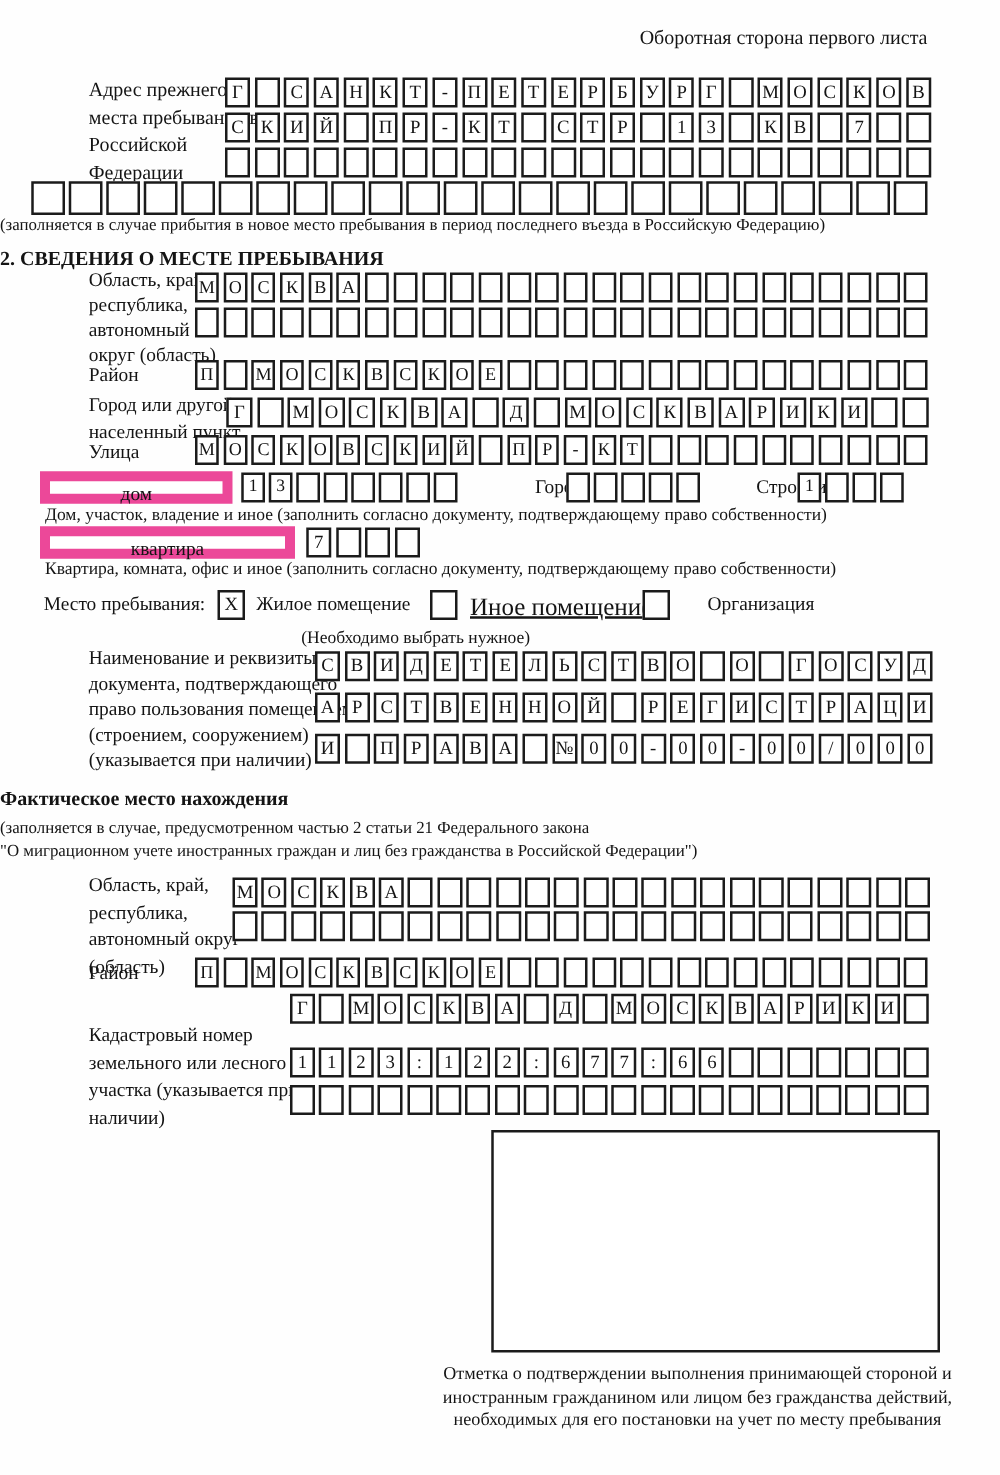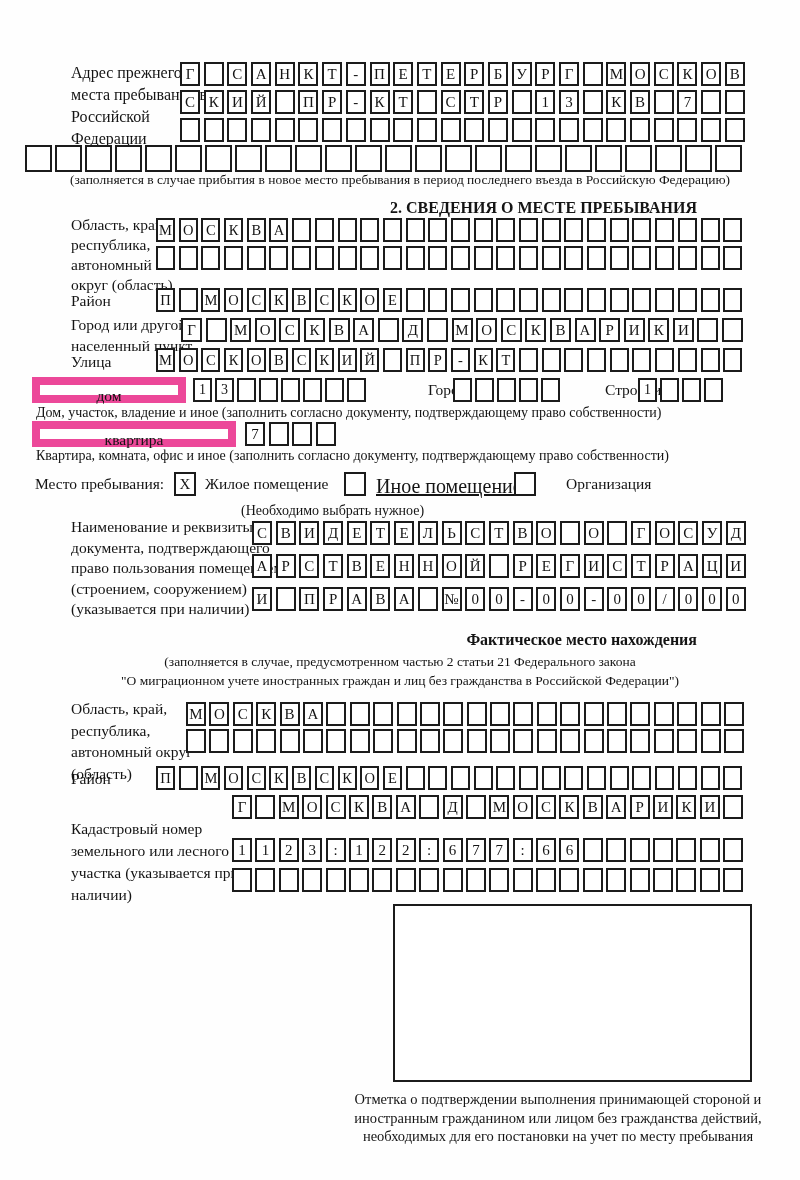--- a/index.html
+++ b/index.html
@@ -2,22 +2,22 @@
 <html><head>
 <meta charset="utf-8">
 <style>
   html,body{margin:0;padding:0;background:#ffffff;}
   .sheet{
     position:relative;width:800px;height:1180px;background:#fefefe;
     font-family:"Liberation Serif","DejaVu Serif",serif;color:#141414;overflow:hidden;
   }
   .abs{position:absolute;}
   .lbl{font-size:15.5px;line-height:20px;margin-left:34px;}
-  .title{left:0;width:697px;text-align:right;font-weight:bold;font-size:16px;}
-  .note-c{left:0;width:800px;text-align:center;font-size:13.5px;}
+  .title{left:0;width:697px;text-align:left;font-weight:bold;font-size:16px;}
+  .note-c{left:0;width:800px;text-align:left;font-size:13.5px;}
   .cellrow{display:flex;}
   .cell{
     display:inline-block;box-sizing:border-box;border:2px solid #1b1b1b;background:#fff;
     text-align:center;font-size:15px;line-height:20px;width:20px;height:24px;flex:0 0 auto;
   }
   
   .row-a{gap:3.7px;}   .row-a .cell{width:20px;height:24px;}
   .row-b{gap:3.7px;}   .row-b .cell{width:19px;height:24px;font-size:14.5px;}
   .row-c{gap:3.6px;}   .row-c .cell{width:21px;height:24px;}
   .row-d{gap:3.5px;}   .row-d .cell{width:26.5px;height:27px;line-height:23px;}
@@ -75,20 +75,21 @@
   .acadr1{left:232px;top:838px;} .acadr2{left:232px;top:868px;}
   .row-f{gap:3.4px;} .row-f .cell{width:20px;height:24px;}
   .stamp-box{left:393px;top:904px;width:359px;height:178px;box-sizing:border-box;border:2px solid #1b1b1b;background:#fff;}
   .stamp-caption{left:348px;top:1090px;width:420px;text-align:center;font-size:14.5px;line-height:18.5px;}
 </style>
 </head>
 <body>
 
 <div class="sheet">
 
+  <div class="abs corner">Оборотная сторона первого листа</div>
 
   <div class="abs lbl prev-label">Адрес прежнего места пребывания в Российской Федерации</div>
   <div class="abs cellrow row-a pr1">
       <span class="cell">Г</span>
       <span class="cell"></span>
       <span class="cell">С</span>
       <span class="cell">А</span>
       <span class="cell">Н</span>
       <span class="cell">К</span>
       <span class="cell">Т</span>

